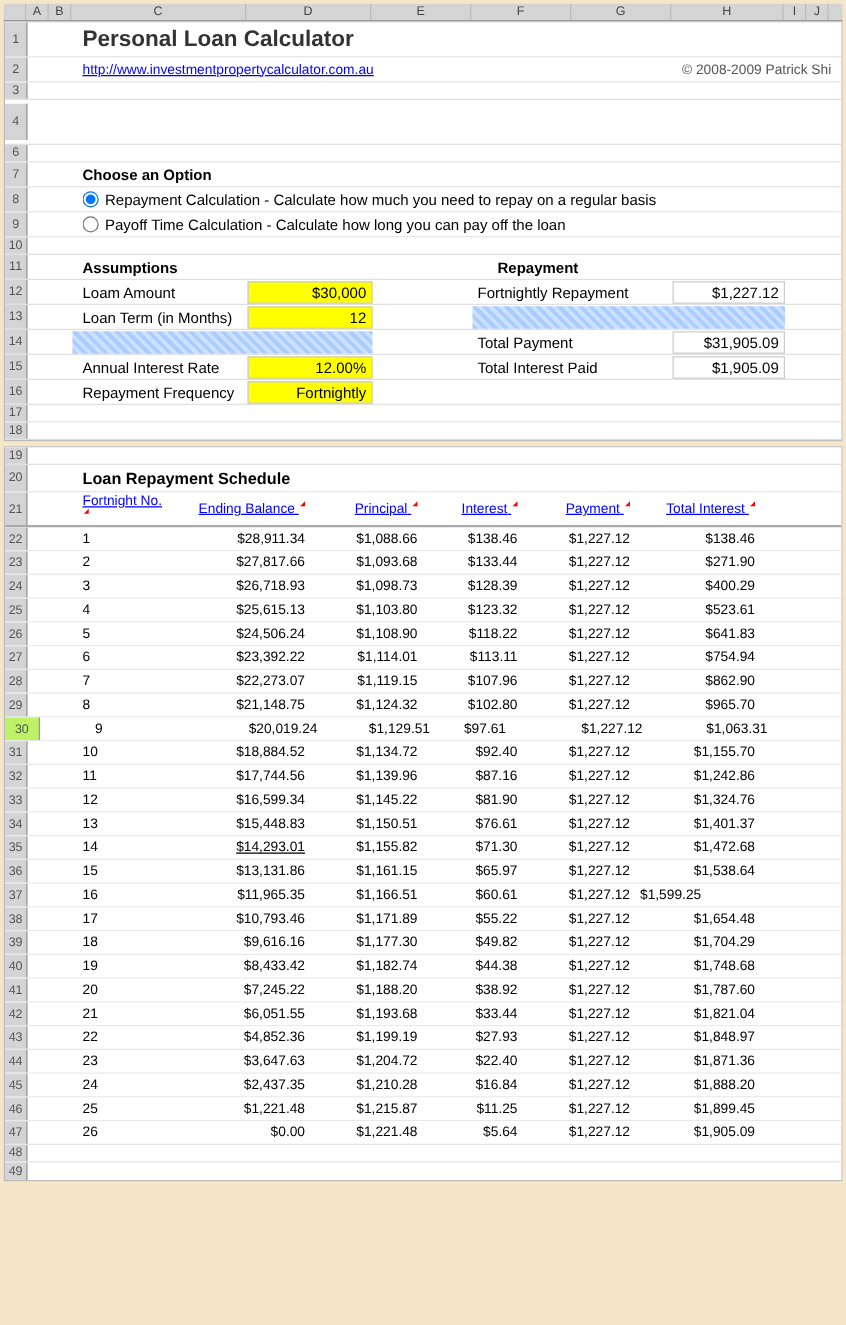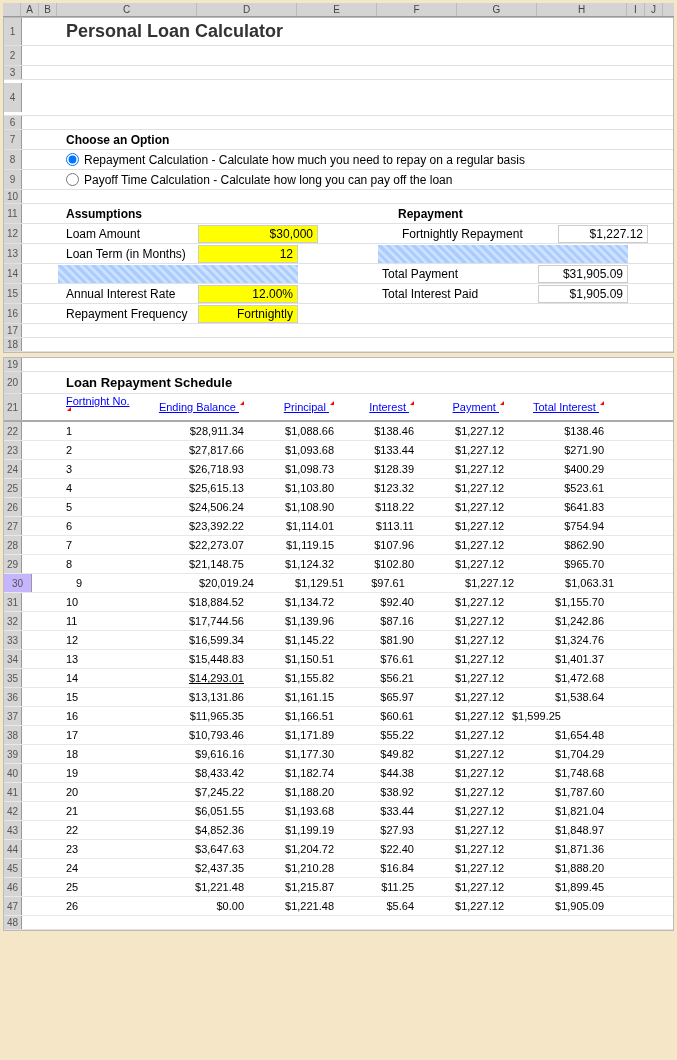--- a/index.html
+++ b/index.html
@@ -76,20 +76,24 @@
       <div style="width:18px;min-width:18px;"></div>
       <div style="padding:2px 8px; flex:1;">
         <span class="title-text">Personal Loan Calculator</span>
       </div>
     </div>
 
     <div style="display:flex; min-height:20px; align-items:center; border-bottom:1px solid #e0e0e0; background:white;">
       <div style="width:18px;min-width:18px;background:#d4d4d4;border-right:1px solid #999;align-self:stretch;display:flex;align-items:center;justify-content:center;font-size:10px;color:#555;">2</div>
       <div style="width:18px;min-width:18px;"></div>
       <div style="width:18px;min-width:18px;"></div>
+      <div style="padding:1px 8px; flex:1; display:flex; justify-content:space-between;">
+        <span class="link-text">http://www.investmentpropertycalculator.com.au</span>
+        <span class="copyright-text">© 2008-2009 Patrick Shi</span>
+      </div>
     </div>
 
     <div style="display:flex; min-height:14px; border-bottom:1px solid #e0e0e0; background:white;">
       <div style="width:18px;min-width:18px;background:#d4d4d4;border-right:1px solid #999;align-self:stretch;display:flex;align-items:center;justify-content:center;font-size:10px;color:#555;">3</div>
     </div>
 
     <div style="display:flex; min-height:36px; align-items:flex-start; border-bottom:1px solid #e0e0e0; background:white; padding:3px 0;">
       <div style="width:18px;min-width:18px;background:#d4d4d4;border-right:1px solid #999;align-self:stretch;display:flex;align-items:center;justify-content:center;font-size:10px;color:#555;">4</div>
       <div style="width:18px;min-width:18px;"></div>
       <div style="width:18px;min-width:18px;"></div>
@@ -138,21 +142,21 @@
       <div style="width:100px;"></div>
       <div style="width:80px;"></div>
       <div style="width:80px; padding:1px 4px; font-size:12px; font-weight:bold;">Repayment</div>
     </div>
 
     <div style="display:flex; min-height:20px; align-items:center; border-bottom:1px solid #e0e0e0; background:white;">
       <div style="width:18px;min-width:18px;background:#d4d4d4;border-right:1px solid #999;align-self:stretch;display:flex;align-items:center;justify-content:center;font-size:10px;color:#555;">12</div>
       <div style="width:18px;min-width:18px;"></div>
       <div style="width:18px;min-width:18px;"></div>
       <div style="width:140px; padding:1px 8px; font-size:12px;">Loam Amount</div>
-      <div style="width:120px; background:#ffff00; border:1px solid #ccc; text-align:right; padding:1px 4px; font-size:12px;">$30,000</div>
+      <div style="width:100px; background:#ffff00; border:1px solid #ccc; text-align:right; padding:1px 4px; font-size:12px;">$30,000</div>
       <div style="width:80px;"></div>
       <div style="width:160px; padding:1px 4px; font-size:12px;">Fortnightly Repayment</div>
       <div style="width:90px; border:1px solid #ccc; text-align:right; padding:1px 4px; font-size:12px;">$1,227.12</div>
     </div>
 
     <div style="display:flex; min-height:20px; align-items:center; border-bottom:1px solid #e0e0e0; background:white;">
       <div style="width:18px;min-width:18px;background:#d4d4d4;border-right:1px solid #999;align-self:stretch;display:flex;align-items:center;justify-content:center;font-size:10px;color:#555;">13</div>
       <div style="width:18px;min-width:18px;"></div>
       <div style="width:18px;min-width:18px;"></div>
       <div style="width:140px; padding:1px 8px; font-size:12px;">Loan Term (in Months)</div>
@@ -326,21 +330,21 @@
     <div style="width:18px;min-width:18px;"></div>
     <div style="width:18px;min-width:18px;"></div>
     <div style="width:80px; padding:1px 8px; font-size:11px;">8</div>
     <div style="width:110px; padding:1px 4px; font-size:11px; text-align:right;">$21,148.75</div>
     <div style="width:90px; padding:1px 4px; font-size:11px; text-align:right;">$1,124.32</div>
     <div style="width:80px; padding:1px 4px; font-size:11px; text-align:right;">$102.80</div>
     <div style="width:90px; padding:1px 4px; font-size:11px; text-align:right;">$1,227.12</div>
     <div style="width:100px; padding:1px 4px; font-size:11px; text-align:right;">$965.70</div>
   </div>
         <div style="display: flex; min-height: 19px; align-items: center; border-bottom: 1px solid rgb(232, 232, 232); background: white;">
-    <div style="width:28px;min-width:18px;background:#c4b5fd;border-right:1px solid #999;align-self:stretch;display:flex;align-items:center;justify-content:center;font-size:10px;color:#555;">30</div>
+    <div style="width:28px;min-width:18px;background:#bef264;border-right:1px solid #999;align-self:stretch;display:flex;align-items:center;justify-content:center;font-size:10px;color:#555;">30</div>
     <div style="width:18px;min-width:18px;"></div>
     <div style="width:18px;min-width:18px;"></div>
     <div style="width:80px; padding:1px 8px; font-size:11px;">9</div>
     <div style="width:110px; padding:1px 4px; font-size:11px; text-align:right;">$20,019.24</div>
     <div style="width:90px; padding:1px 4px; font-size:11px; text-align:right;">$1,129.51</div>
     <div style="width:80px; padding:1px 4px; font-size:11px; text-align:center;">$97.61</div>
     <div style="width:90px; padding:1px 4px; font-size:11px; text-align:right;">$1,227.12</div>
     <div style="width:100px; padding:1px 4px; font-size:11px; text-align:right;">$1,063.31</div>
   </div>
         <div style="display: flex; min-height: 19px; align-items: center; border-bottom: 1px solid rgb(232, 232, 232); background: white;">
@@ -387,21 +391,21 @@
     <div style="width:90px; padding:1px 4px; font-size:11px; text-align:right;">$1,227.12</div>
     <div style="width:100px; padding:1px 4px; font-size:11px; text-align:right;">$1,401.37</div>
   </div>
         <div style="display: flex; min-height: 19px; align-items: center; border-bottom: 1px solid rgb(232, 232, 232); background: white;">
     <div style="width:18px;min-width:18px;background:#d4d4d4;border-right:1px solid #999;align-self:stretch;display:flex;align-items:center;justify-content:center;font-size:10px;color:#555;">35</div>
     <div style="width:18px;min-width:18px;"></div>
     <div style="width:18px;min-width:18px;"></div>
     <div style="width:80px; padding:1px 8px; font-size:11px;">14</div>
     <div style="width:110px; padding:1px 4px; font-size:11px; text-align:right;text-decoration:underline;">$14,293.01</div>
     <div style="width:90px; padding:1px 4px; font-size:11px; text-align:right;">$1,155.82</div>
-    <div style="width:80px; padding:1px 4px; font-size:11px; text-align:right;">$56.21</div>
+    <div style="width:80px; padding:1px 4px; font-size:11px; text-align:right;">$71.30</div>
     <div style="width:90px; padding:1px 4px; font-size:11px; text-align:right;">$1,227.12</div>
     <div style="width:100px; padding:1px 4px; font-size:11px; text-align:right;">$1,472.68</div>
   </div>
         <div style="display: flex; min-height: 19px; align-items: center; border-bottom: 1px solid rgb(232, 232, 232); background: white;">
     <div style="width:18px;min-width:18px;background:#d4d4d4;border-right:1px solid #999;align-self:stretch;display:flex;align-items:center;justify-content:center;font-size:10px;color:#555;">36</div>
     <div style="width:18px;min-width:18px;"></div>
     <div style="width:18px;min-width:18px;"></div>
     <div style="width:80px; padding:1px 8px; font-size:11px;">15</div>
     <div style="width:110px; padding:1px 4px; font-size:11px; text-align:right;">$13,131.86</div>
     <div style="width:90px; padding:1px 4px; font-size:11px; text-align:right;">$1,161.15</div>
@@ -529,16 +533,19 @@
     <div style="width:80px; padding:1px 4px; font-size:11px; text-align:right;">$5.64</div>
     <div style="width:90px; padding:1px 4px; font-size:11px; text-align:right;">$1,227.12</div>
     <div style="width:100px; padding:1px 4px; font-size:11px; text-align:right;">$1,905.09</div>
   </div>
       </div>
 
     <div style="display:flex; min-height:14px; border-bottom:1px solid #e0e0e0; background:white;">
       <div style="width:18px;min-width:18px;background:#d4d4d4;border-right:1px solid #999;align-self:stretch;display:flex;align-items:center;justify-content:center;font-size:10px;color:#555;">48</div>
     </div>
 
+    <div style="display:flex; min-height:14px; background:white;">
+      <div style="width:18px;min-width:18px;background:#d4d4d4;border-right:1px solid #999;align-self:stretch;display:flex;align-items:center;justify-content:center;font-size:10px;color:#555;">49</div>
+    </div>
 
   </div>
 
 </div>
 
 </body></html>

